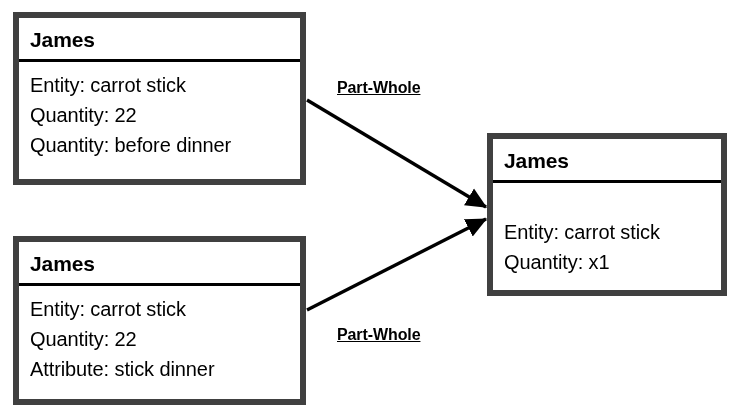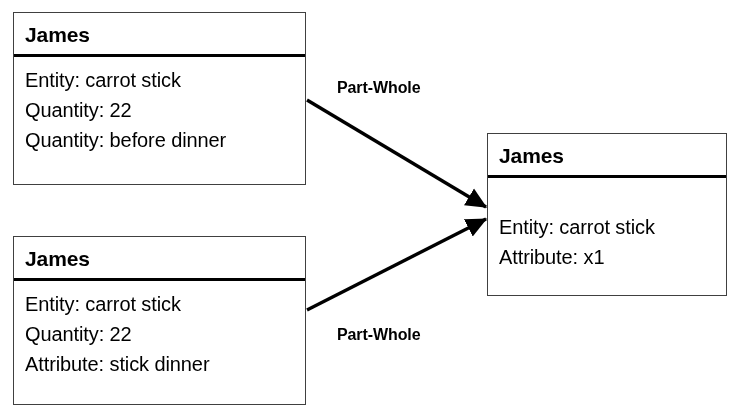--- a/index.html
+++ b/index.html
@@ -25,21 +25,21 @@
     left: 0;
     top: 0;
     width: 748px;
     height: 418px;
   }
   
   .node-box {
     position: absolute;
     box-sizing: border-box;
     background: #ffffff;
-    border: 1px solid #404040;
+    border: 6px solid #404040;
     display: flex;
     flex-direction: column;
   }
   .node-header {
     box-sizing: border-box;
     flex: none;
     font-size: 21px;
     font-weight: bold;
     color: #000000;
     line-height: 1;
@@ -69,20 +69,21 @@
   }
   
   .edge-label {
     position: absolute;
     font-size: 16px;
     font-weight: bold;
     color: #000000;
     white-space: nowrap;
     line-height: 1;
     letter-spacing: -0.1px;
+    text-decoration: underline;
   }
   
   #node-top-left   { left: 13px;  top: 12px;  width: 293px; height: 173px; }
   #node-bottom-left{ left: 13px;  top: 236px; width: 293px; height: 169px; }
   #node-right      { left: 487px; top: 133px; width: 240px; height: 163px; }
   #label-upper     { left: 337px; top: 80px; }
   #label-lower     { left: 337px; top: 327px; }
 </style>
 </head>
 <body>
@@ -123,17 +124,17 @@
       <div class="attr-line">Quantity: 22</div>
       <div class="attr-line">Attribute: stick dinner</div>
     </div>
   </div>
 
   <div class="node-box" id="node-right">
     <div class="node-header">James</div>
     <div class="node-divider"></div>
     <div class="node-body body-offset">
       <div class="attr-line">Entity: carrot stick</div>
-      <div class="attr-line">Attribute: x1</div>
+      <div class="attr-line">Quantity: x1</div>
     </div>
   </div>
 
 </div>
 
 </body></html>

